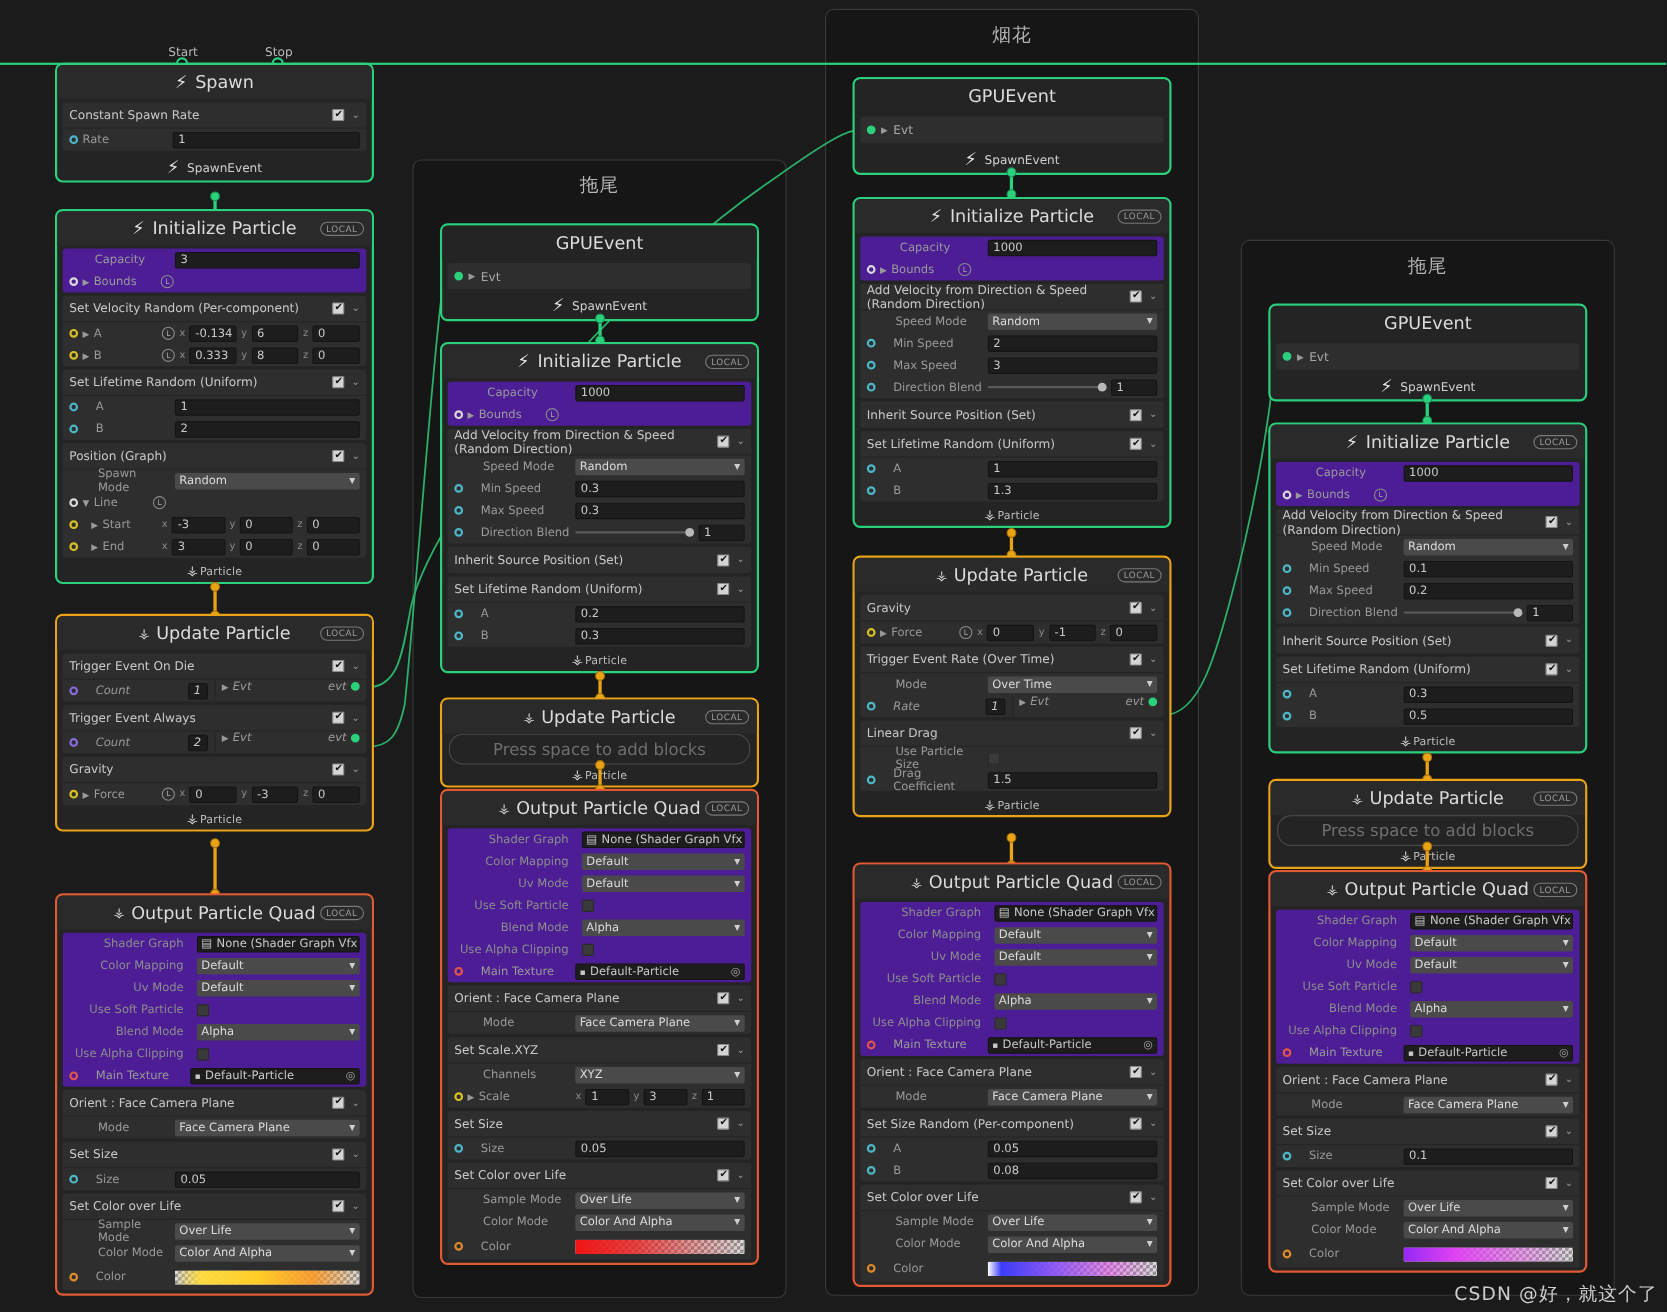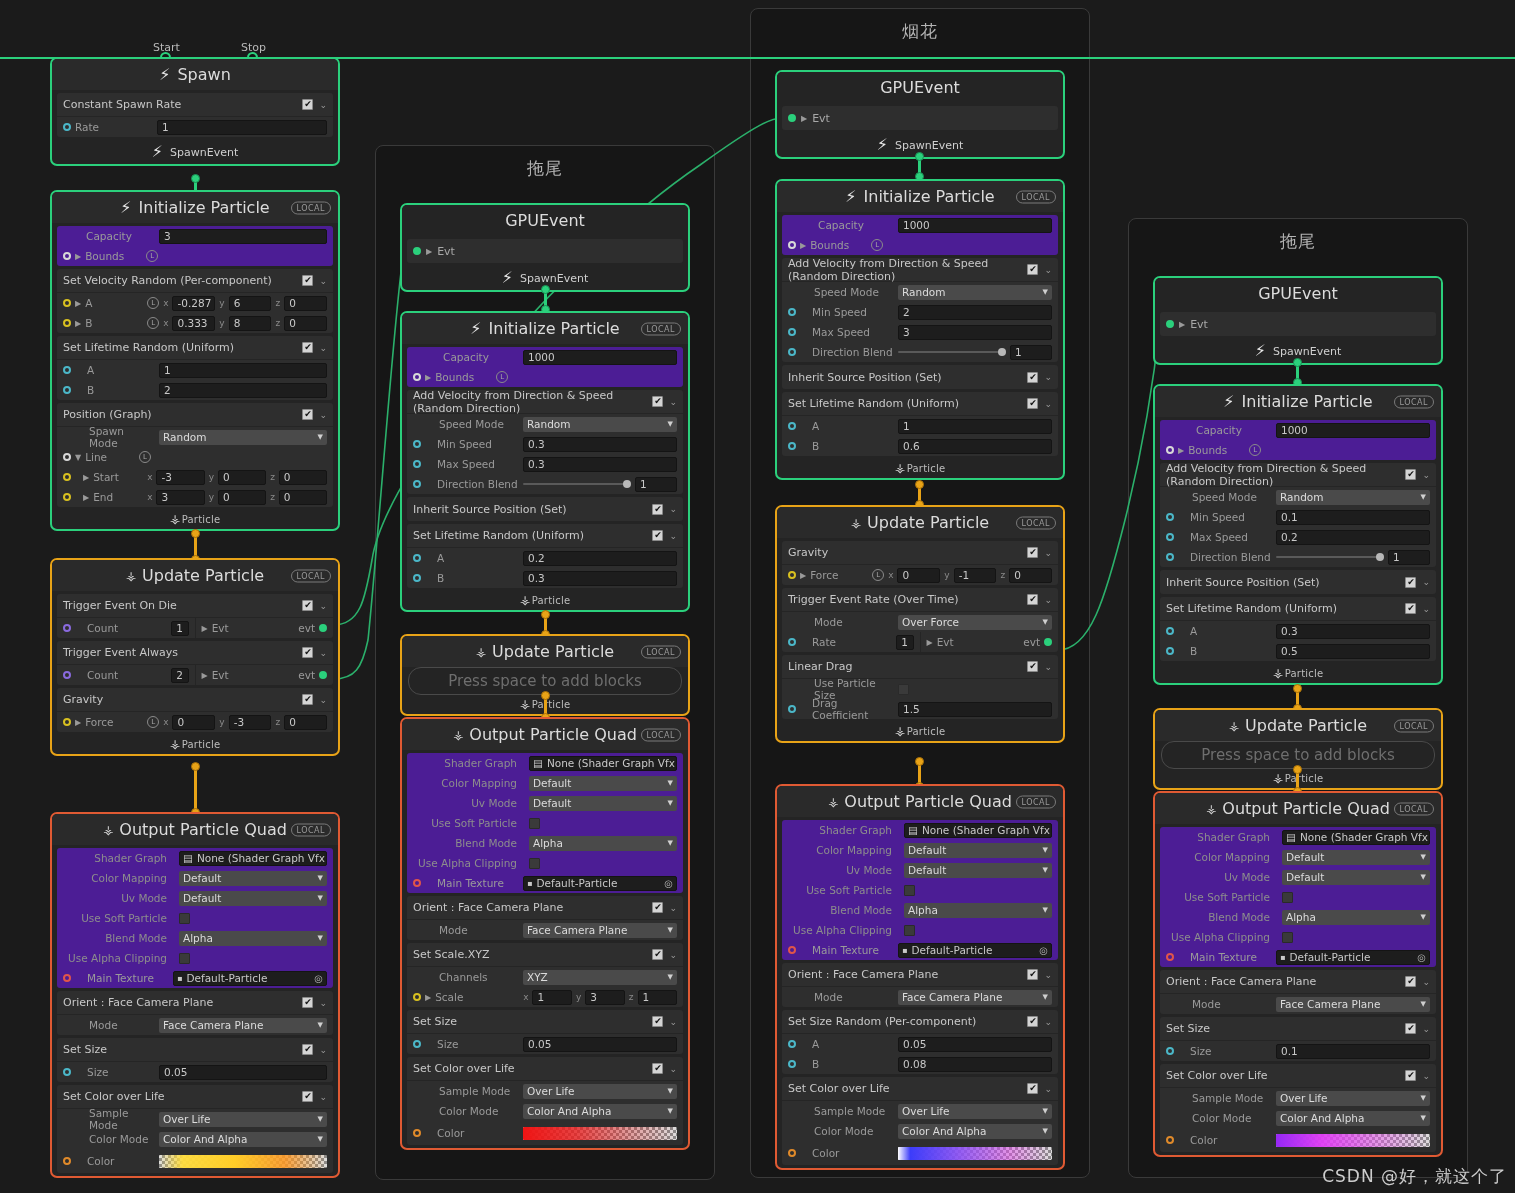--- a/index.html
+++ b/index.html
@@ -120,21 +120,21 @@
   }
   .axis { color:#8a8a8a; font-size:9px; }
   .cb {
     width:11px; height:11px; background:#3a3a3a;
     border:1px solid #2a2a2a; border-radius:1px;
   }
   .slider { flex:1; display:flex; align-items:center; height:15px; }
   .slider .track { flex:1; height:2px; background:#5a5a5a; border-radius:1px; }
   .slider .knob { width:8px;height:8px;border-radius:50%;background:#b8b8b8;margin-left:-4px; }
 
-  .row-split { display:flex; align-items:center; }
+  .row-split { display:flex; align-items:flex-start;font-style:italic; }
   .row-split .left { flex:1; border-right:1px solid #252525; }
   .row-split .right { flex:1; display:flex; align-items:center; padding:0 6px; gap:4px; }
   .row-split .right .evtlbl { margin-left:auto; color:#9a9a9a; font-size:10.5px; }
 
   .int-field {
     width:18px; height:15px; background:#1d1d1d; border:1px solid #141414;
     color:#c9c9c9; font-size:10.5px; text-align:center; border-radius:2px;
     display:flex;align-items:center;justify-content:center;
   }
 
@@ -266,21 +266,21 @@
         <span class="lbl">Set Velocity Random (Per-component)</span>
         <span class="chk">✔</span>
         <span class="caret">⌄</span>
       </div>
       <div class="row">
         <span class="port yellow"></span>
         <span class="tri">▶</span>
         <span class="name" style="width:58px">A</span>
         <span class="lmark">L</span>
         <span class="axis">x</span>
-        <span class="field">-0.287</span>
+        <span class="field">-0.134</span>
         <span class="axis">y</span>
         <span class="field">6</span>
         <span class="axis">z</span>
         <span class="field">0</span>
       </div>
       <div class="row">
         <span class="port yellow"></span>
         <span class="tri">▶</span>
         <span class="name" style="width:58px">B</span>
         <span class="lmark">L</span>
@@ -875,21 +875,21 @@
         <span class="caret">⌄</span>
       </div>
       <div class="row">
         <span class="port"></span>
         <span class="name nm-indent2" style="width:94px">A</span>
         <span class="field">1</span>
       </div>
       <div class="row">
         <span class="port"></span>
         <span class="name nm-indent2" style="width:94px">B</span>
-        <span class="field">0.6</span>
+        <span class="field">1.3</span>
       </div>
     </div>
     <div class="flow-out">
       <span class="ptcl-ico">⚶ </span><span>Particle</span>
     </div>
   </div>
   <div class="ctx-link or" style="left:918px; top:483px; height:24px;"></div>
   <div class="link-dot or" style="left:915px; top:480px;"></div>
   <div class="link-dot or" style="left:915px; top:500px;"></div>
 
@@ -920,21 +920,21 @@
     </div>
     <div class="block">
       <div class="blk-head">
         <span class="lbl">Trigger Event Rate (Over Time)</span>
         <span class="chk">✔</span>
         <span class="caret">⌄</span>
       </div>
       <div class="row">
         <span class="name nm-indent" style="width:106px">Mode</span>
         <span class="dropdown">
-            <span>Over Force</span>
+            <span>Over Time</span>
             <span class="arw">▼</span>
           </span>
       </div>
       <div class="row-split">
         <div class="left row">
           <span class="port"></span>
           <span class="name nm-indent2">Rate</span>
           <span class="int-field" style="margin-left:auto">1</span>
         </div>
         <div class="right">

